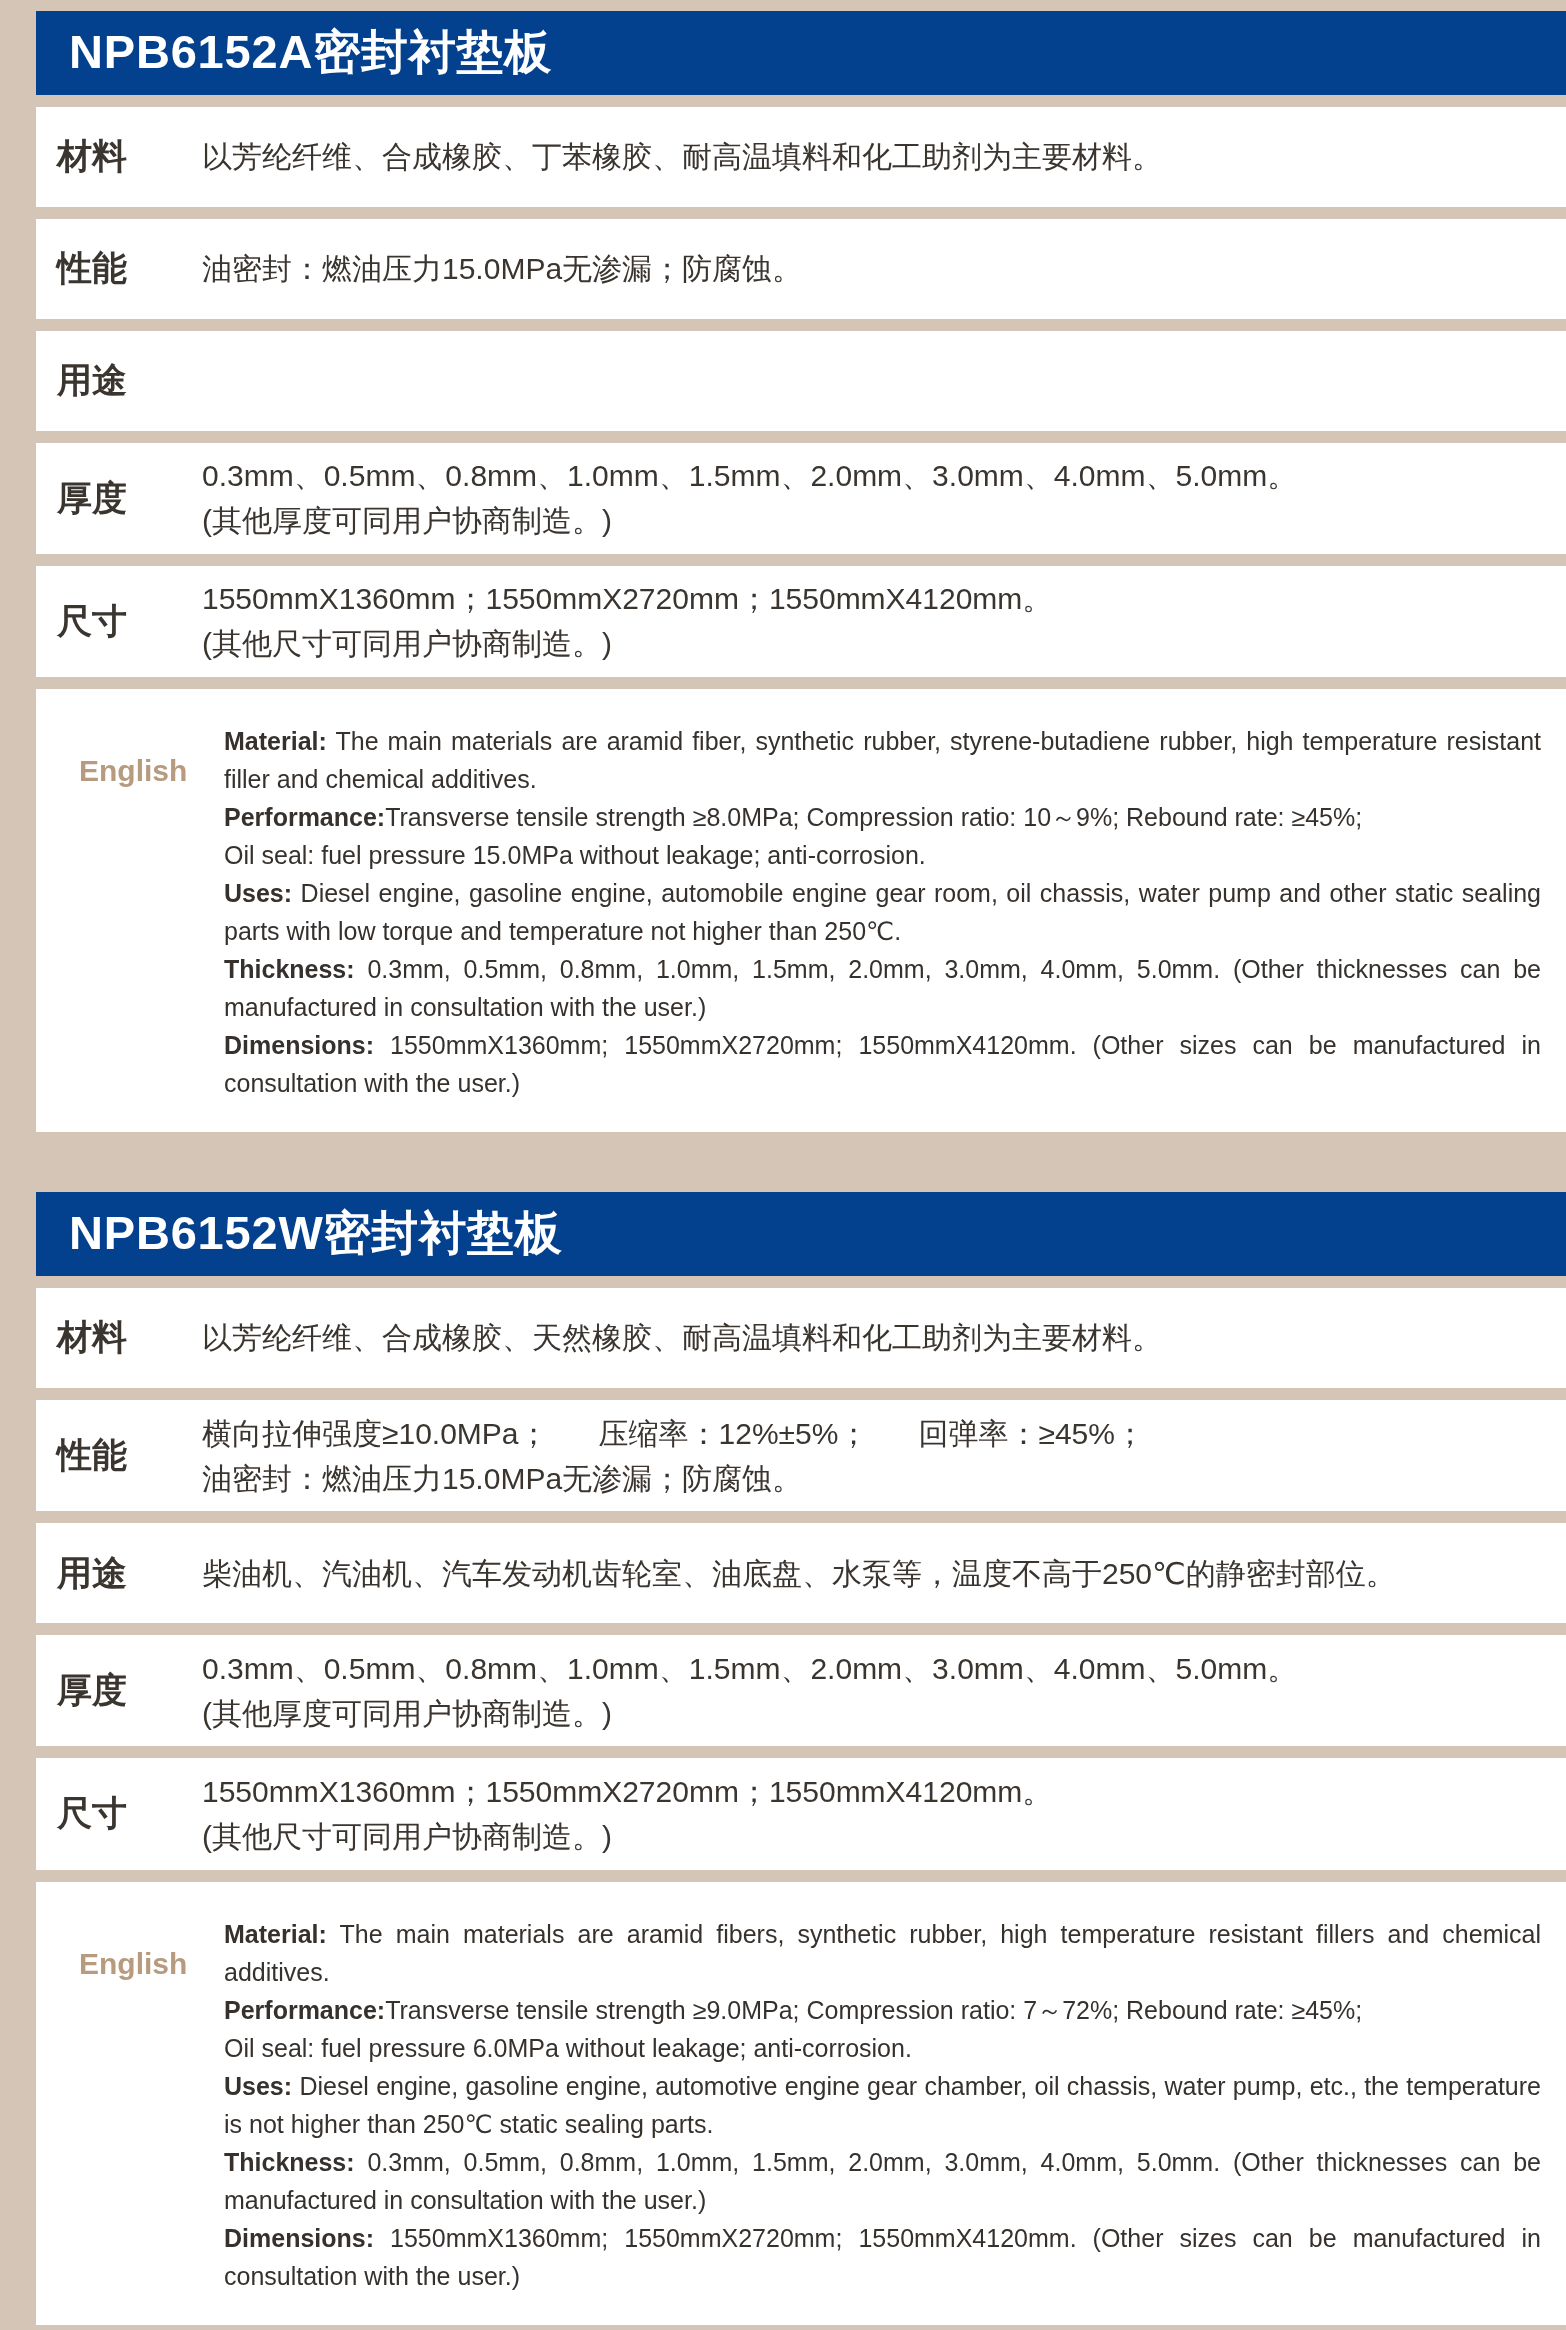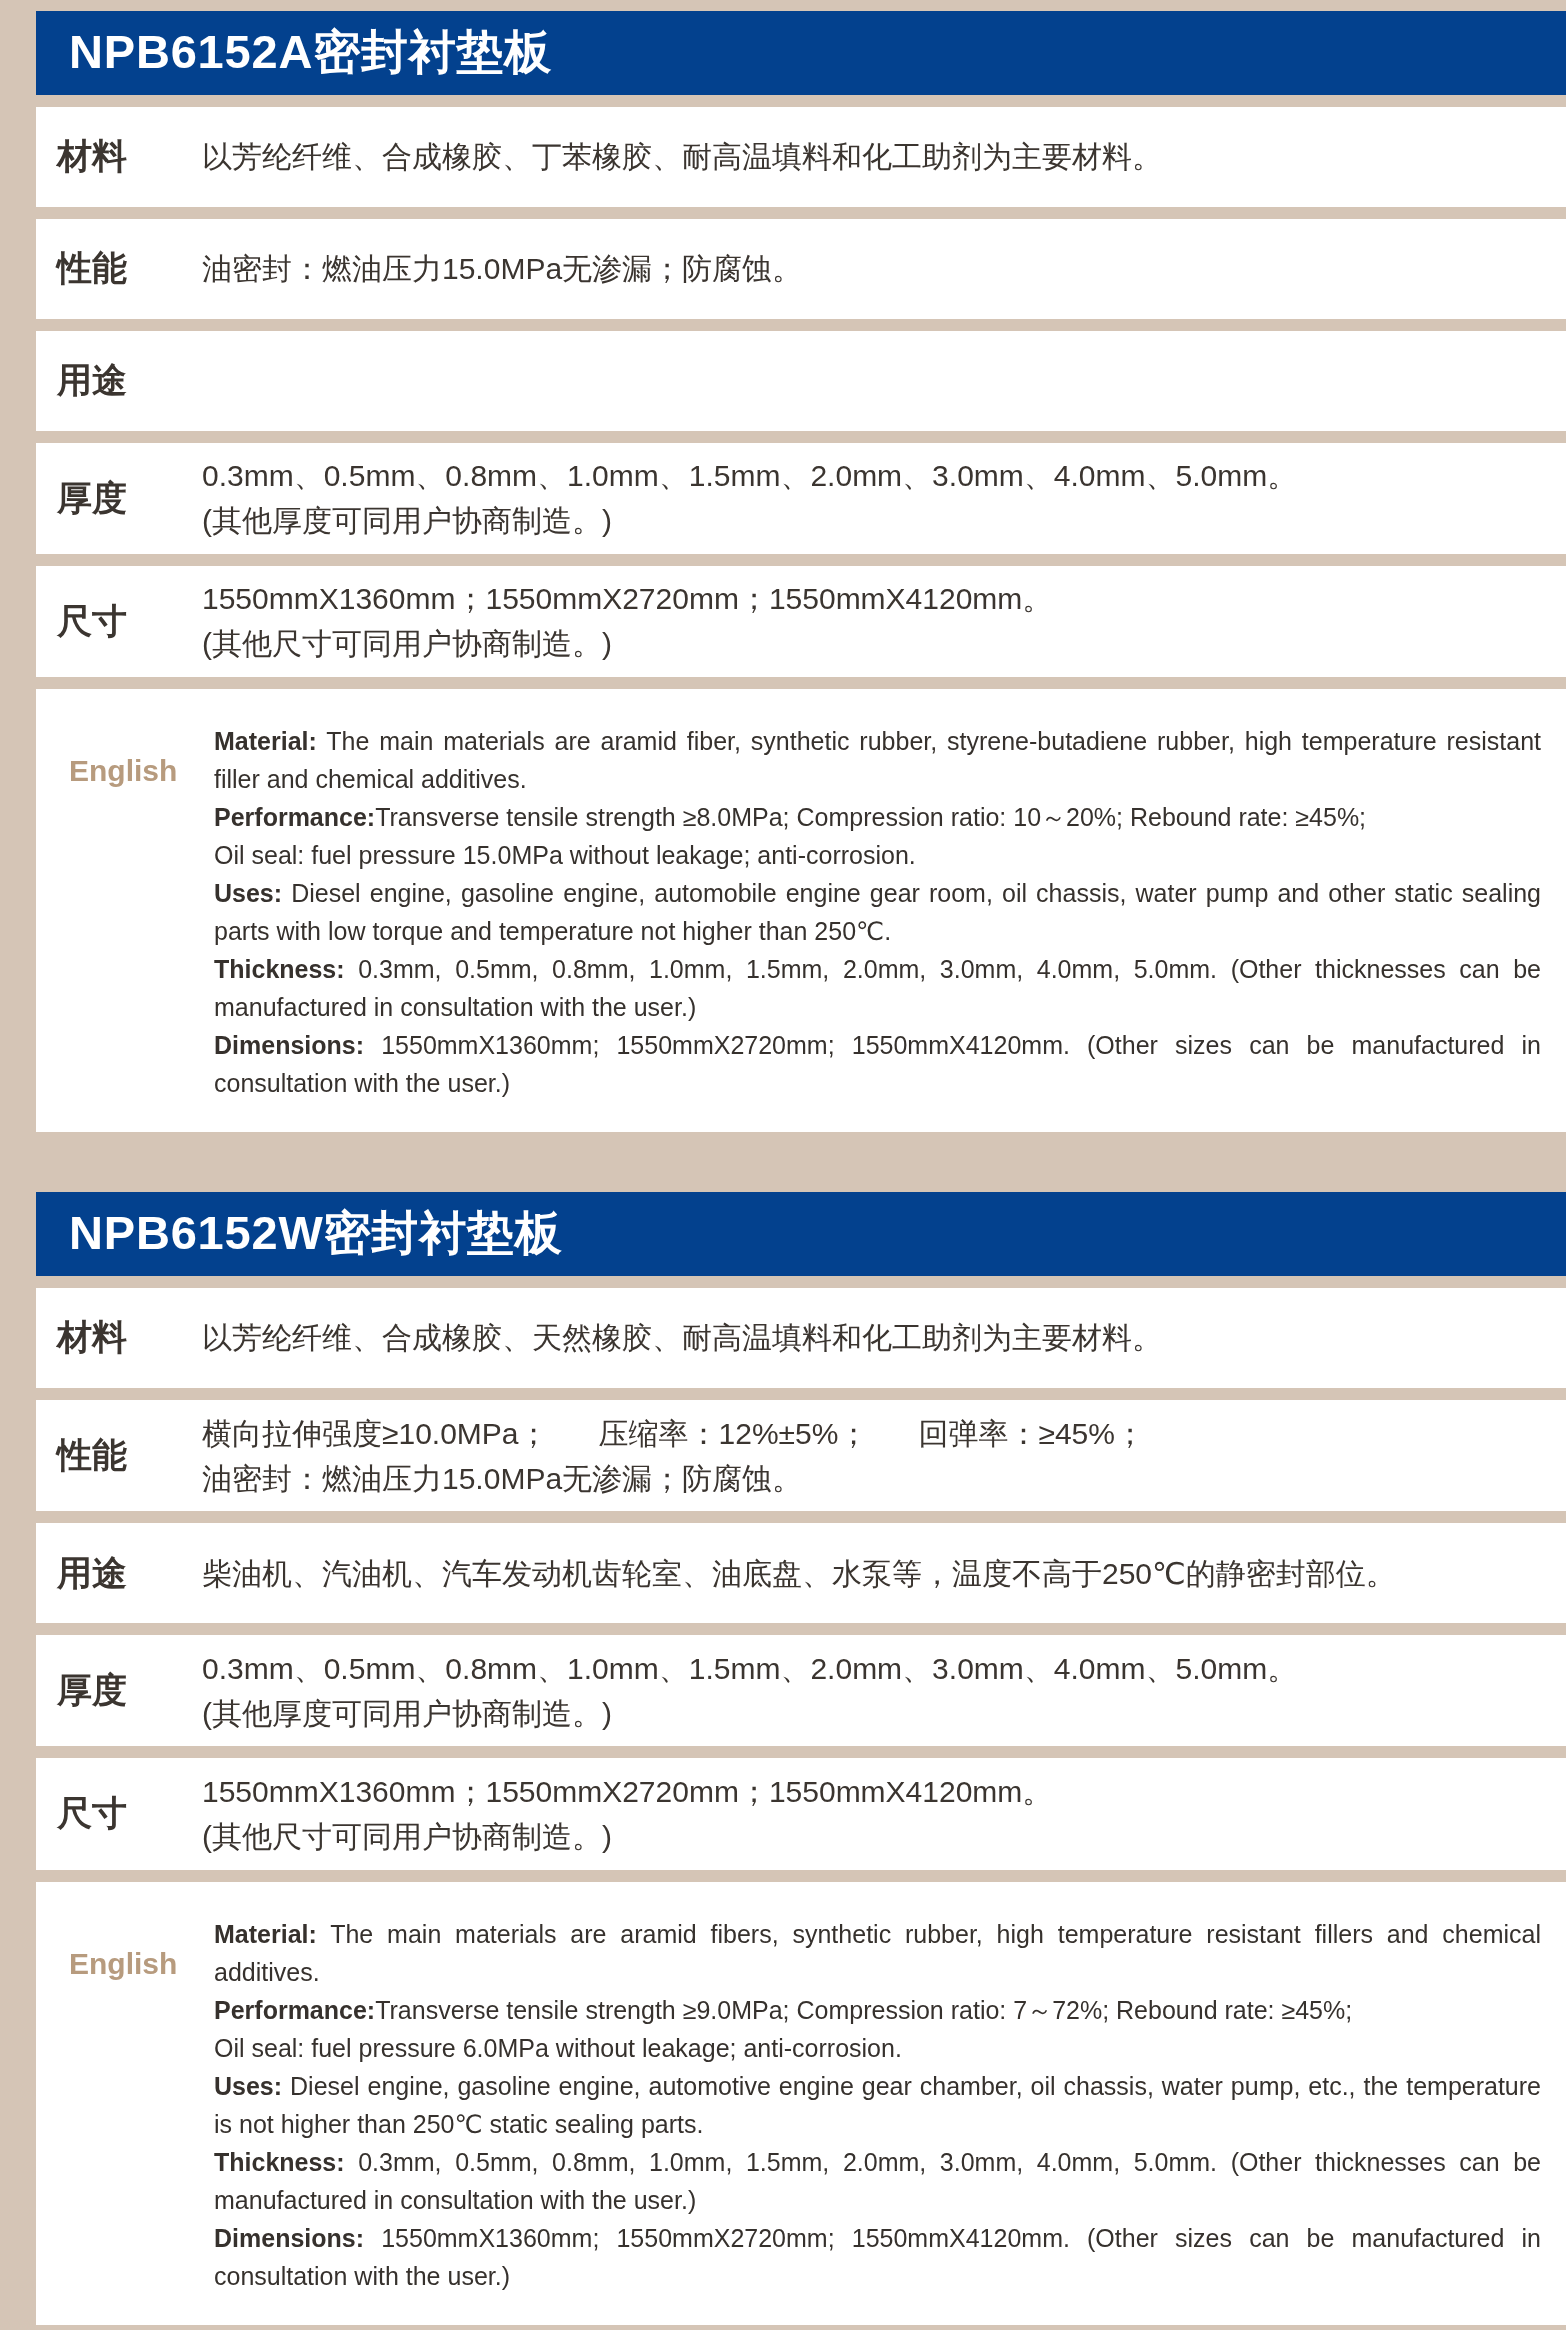--- a/index.html
+++ b/index.html
@@ -66,21 +66,21 @@
     background:#ffffff;
     display:flex;
     align-items:flex-start;
     box-sizing:border-box;
     padding:33px 0 30px 0;
     margin-bottom:0;
   }
   .english-label{
     flex:none;
     width:145px;
-    padding-left:33px;
+    padding-left:43px;
     margin-top:32px;
     font-size:30px;
     font-weight:bold;
     color:#b79b7e;
   }
   .english-content{
     flex:1;
     padding-right:39px;
     font-size:25px;
     line-height:38px;
@@ -133,21 +133,21 @@
       <div class="spec-content">
         <div class="spec-line">1550mmX1360mm；1550mmX2720mm；1550mmX4120mm。</div>
         <div class="spec-line">(其他尺寸可同用户协商制造。)</div>
       </div>
     </div>
 
     <div class="english-row">
       <div class="english-label">English</div>
       <div class="english-content">
         <p><b>Material:</b><span> The main materials are aramid fiber, synthetic rubber, styrene-butadiene rubber, high temperature resistant filler and chemical additives.</span></p>
-        <p><b>Performance:</b><span>Transverse tensile strength ≥8.0MPa; Compression ratio: 10～20%; Rebound rate: ≥45%;</span></p>
+        <p><b>Performance:</b><span>Transverse tensile strength ≥8.0MPa; Compression ratio: 10～9%; Rebound rate: ≥45%;</span></p>
         <p><span>Oil seal: fuel pressure 15.0MPa without leakage; anti-corrosion.</span></p>
         <p><b>Uses:</b><span> Diesel engine, gasoline engine, automobile engine gear room, oil chassis, water pump and other static sealing parts with low torque and temperature not higher than 250℃.</span></p>
         <p><b>Thickness:</b><span> 0.3mm, 0.5mm, 0.8mm, 1.0mm, 1.5mm, 2.0mm, 3.0mm, 4.0mm, 5.0mm. (Other thicknesses can be manufactured in consultation with the user.)</span></p>
         <p><b>Dimensions:</b><span> 1550mmX1360mm; 1550mmX2720mm; 1550mmX4120mm. (Other sizes can be manufactured in consultation with the user.)</span></p>
       </div>
     </div>
   </section>
 
   <section class="product-card">
     <header class="product-header">

